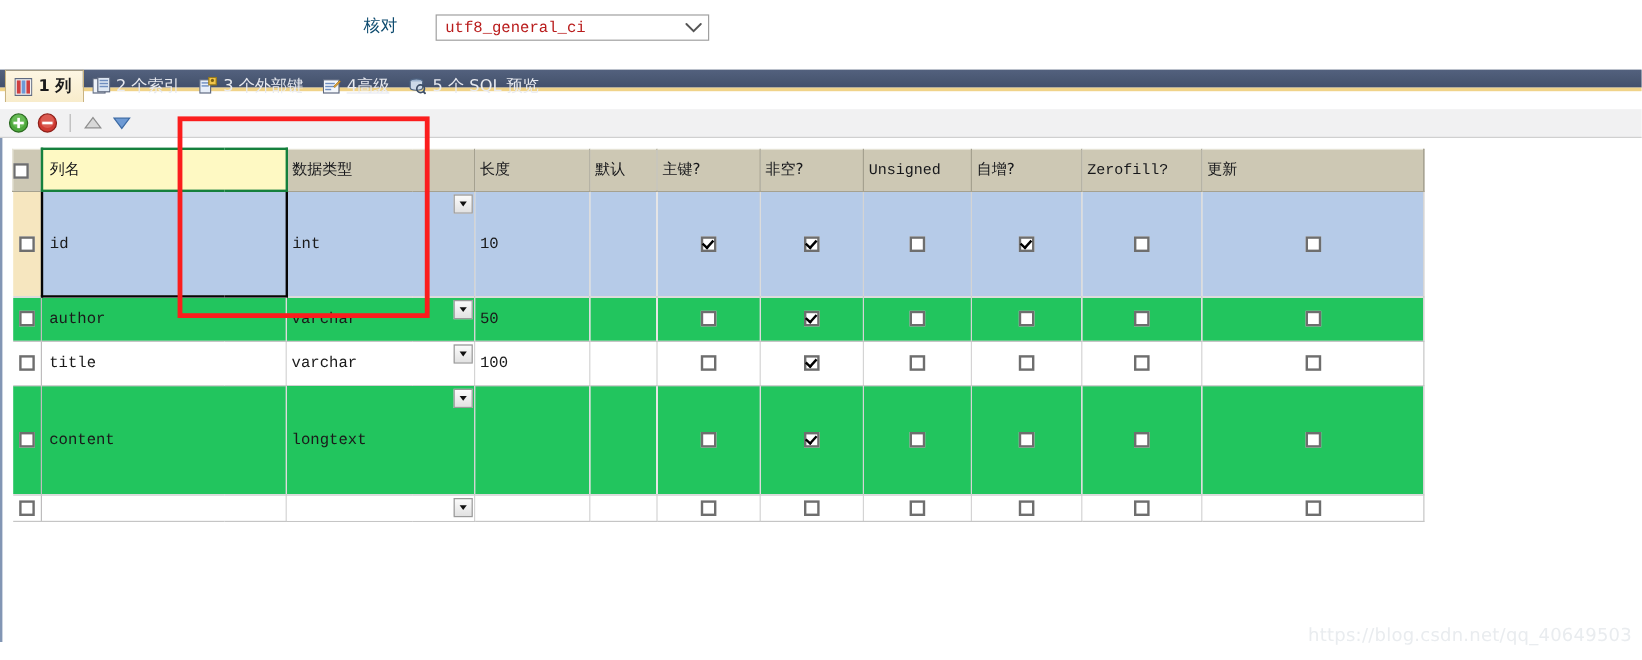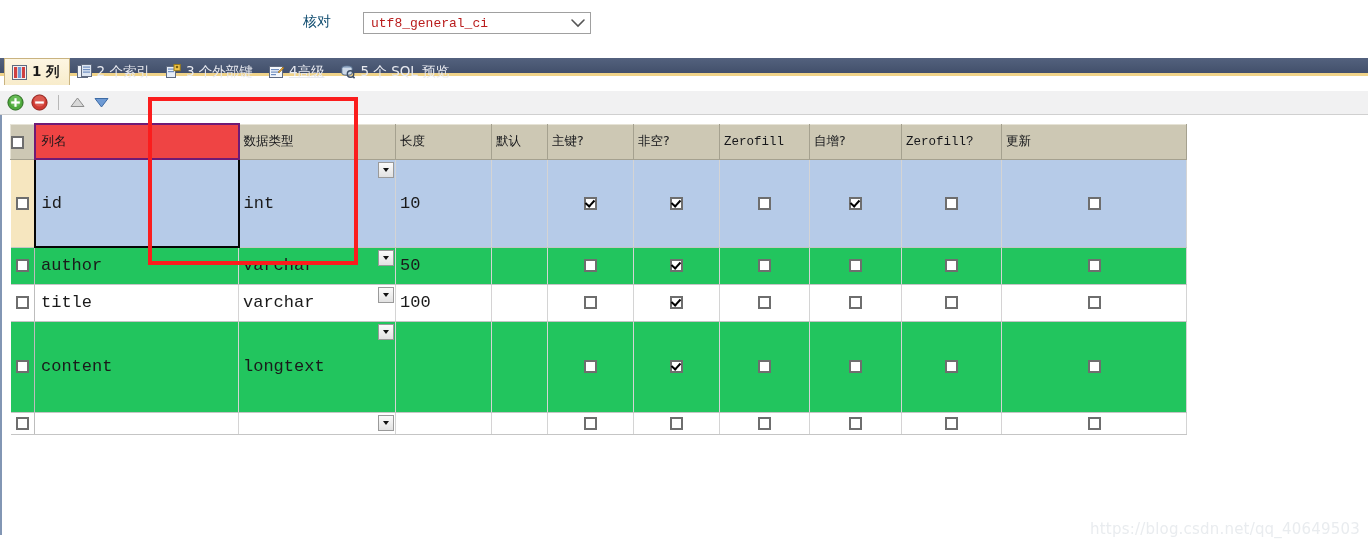--- a/index.html
+++ b/index.html
@@ -178,22 +178,22 @@
     border: 1px solid #a5a18f;
     border-top: 1px solid #e6e3d6;
     border-left: 1px solid #e6e3d6;
     font-family: "DejaVu Sans", sans-serif;
     font-size: 12.5px;
     color: #16171a;
     padding-left: 4px;
     height: 22px;
   }
   .grid thead th.h-name {
-    background: #ef4444;
-    border: 2px solid #701a75;
+    background: #fef9c3;
+    border: 2px solid #15803d;
     padding-left: 6px;
     font-family: "DejaVu Sans", sans-serif;
   }
   .grid thead th.h-mono {
     font-family: "Liberation Mono", monospace;
     font-size: 12.5px;
   }
   .grid thead th.h-check {
     width: 24px;
     background: #cdc8b4;
@@ -202,21 +202,21 @@
   .grid thead th.h-check .cbx { margin: 0 auto; }
 
   
   .grid tbody tr.r-even td { background: #ffffff; }
   .grid tbody tr.r-odd  td { background: #22c55e; }
   .grid tbody tr.selected td { background: #b6cbe8; }
   .grid tbody td {
     border-right: 1px solid #d4d4d4;
     border-bottom: 1px solid #c5c5c5;
     font-family: "Liberation Mono", monospace;
-    font-size: 17px;
+    font-size: 13px;
     color: #1a1a1a;
     padding-left: 4px;
   }
   .grid tbody td.c-cjk {
     font-family: "DejaVu Sans", sans-serif;
     font-size: 13px;
   }
   .grid tbody td.c-sel {
     width: 24px;
     padding: 0;
@@ -445,21 +445,21 @@
       <tr>
         <th class="h-check">
           <span class="cbx"></span>
         </th>
         <th class="h-name" colspan="2">列名</th>
         <th colspan="2">数据类型</th>
         <th>长度</th>
         <th>默认</th>
         <th>主键?</th>
         <th>非空?</th>
-        <th class="h-mono">Zerofill</th>
+        <th class="h-mono">Unsigned</th>
         <th>自增?</th>
         <th class="h-mono">Zerofill?</th>
         <th>更新</th>
         <th>注释</th>
       </tr>
     </thead>
     <tbody>
 
       <tr class="selected">
         <td class="c-sel">

